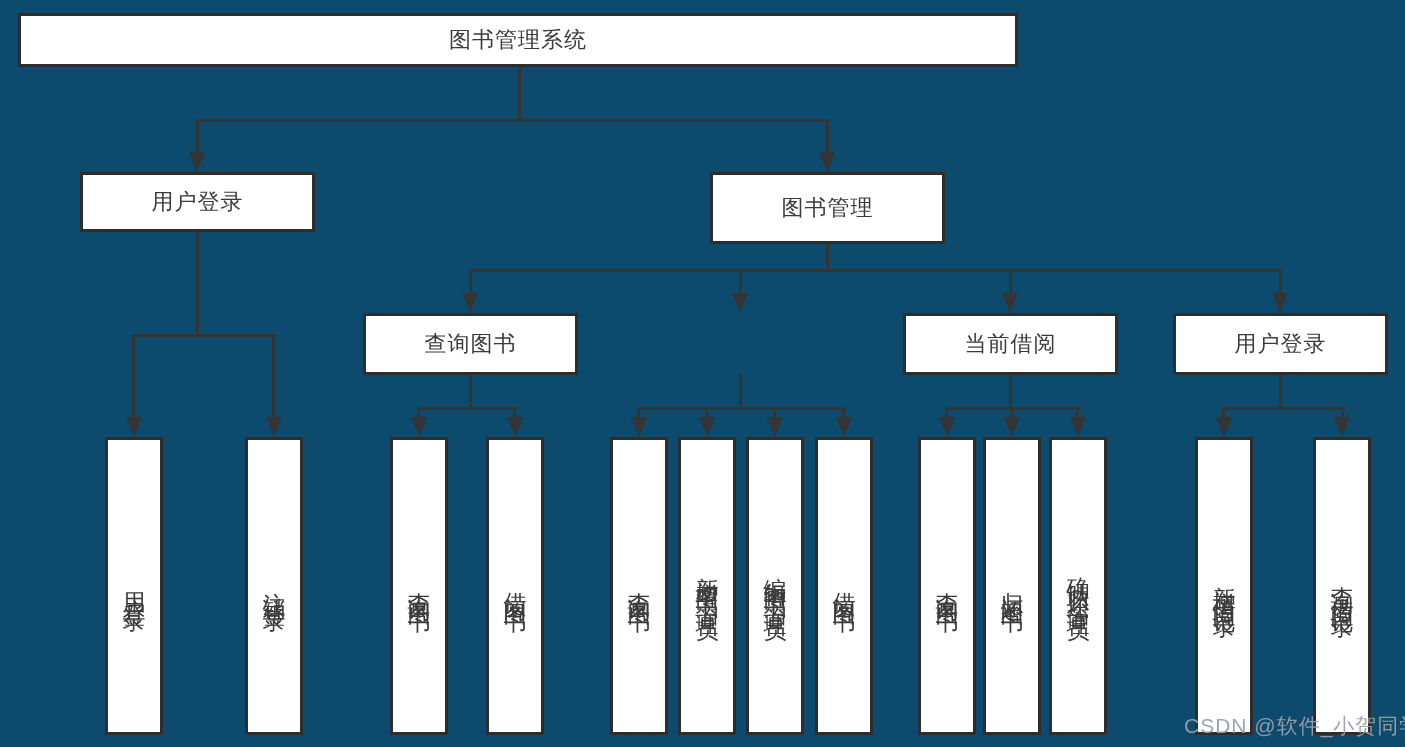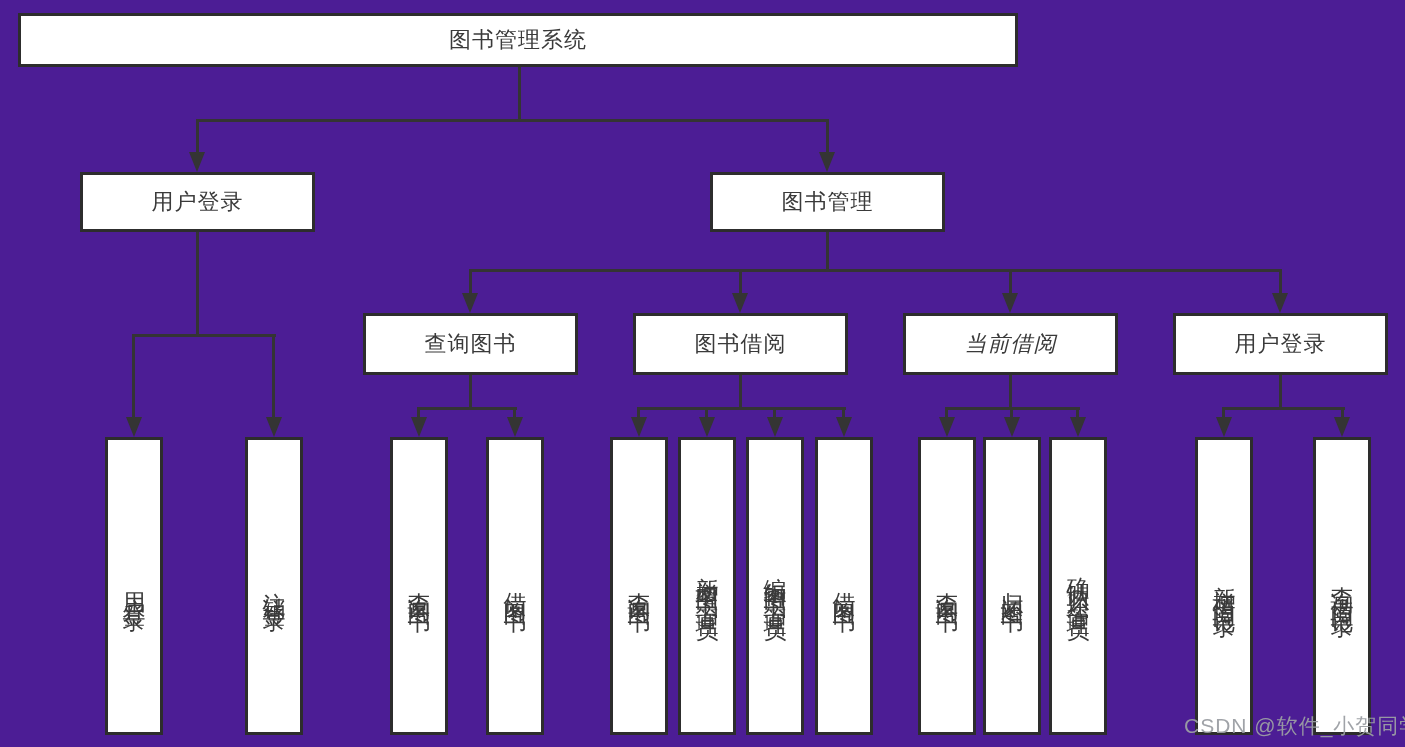--- a/index.html
+++ b/index.html
@@ -1,17 +1,17 @@
 <!DOCTYPE html>
 <html><head>
 <meta charset="utf-8">
 <style>
   html,body{margin:0;padding:0;background:#ffffff;}
   #canvas{
-    position:relative;width:1405px;height:747px;background:#4c1d95;overflow:hidden;
+    position:relative;width:1405px;height:747px;background:#0c4a6e;overflow:hidden;
     font-family:"Liberation Sans","DejaVu Sans",sans-serif;color:#3a3a3a;
   }
   .box{
     position:absolute;box-sizing:border-box;background:#ffffff;
     border:3px solid #2d2d2d;display:flex;align-items:center;justify-content:center;
     font-size:22px;color:#3a3a3a;letter-spacing:1px;z-index:2;
   }
   .vbox{
     position:absolute;box-sizing:border-box;background:#ffffff;
     border:3px solid #2d2d2d;display:flex;align-items:center;justify-content:center;
@@ -46,21 +46,21 @@
   <div class="vline" style="left:518px;top:66px;height:55px;"></div>
   <div class="hline" style="left:196px;top:119px;width:633px;"></div>
   <div class="vline" style="left:196px;top:119px;height:36px;"></div>
   <div class="vline" style="left:826px;top:119px;height:36px;"></div>
   <div class="arrow" style="left:189px;top:152px;"></div>
   <div class="arrow" style="left:819px;top:152px;"></div>
 
   <div class="box" style="left:80px;top:172px;width:235px;height:60px;">
     <span>用户登录</span>
   </div>
-  <div class="box" style="left:710px;top:172px;width:235px;height:60px;">
+  <div class="box" style="left:710px;top:172px;width:235px;height:72px;">
     <span>图书管理</span>
   </div>
 
   <div class="vline" style="left:196px;top:230px;height:106px;"></div>
   <div class="hline" style="left:132px;top:334px;width:144px;"></div>
   <div class="vline" style="left:132px;top:334px;height:86px;"></div>
   <div class="vline" style="left:272px;top:334px;height:86px;"></div>
   <div class="arrow" style="left:126px;top:417px;"></div>
   <div class="arrow" style="left:266px;top:417px;"></div>
 
@@ -71,24 +71,21 @@
   <div class="vline" style="left:1009px;top:269px;height:26px;"></div>
   <div class="vline" style="left:1279px;top:269px;height:26px;"></div>
   <div class="arrow" style="left:462px;top:293px;"></div>
   <div class="arrow" style="left:732px;top:293px;"></div>
   <div class="arrow" style="left:1002px;top:293px;"></div>
   <div class="arrow" style="left:1272px;top:293px;"></div>
 
   <div class="box" style="left:363px;top:313px;width:215px;height:62px;">
     <span>查询图书</span>
   </div>
-  <div class="box" style="left:633px;top:313px;width:215px;height:62px;">
-    <span>图书借阅</span>
-  </div>
-  <div class="box" style="left:903px;top:313px;width:215px;height:62px;font-style:italic;">
+  <div class="box" style="left:903px;top:313px;width:215px;height:62px;">
     <span>当前借阅</span>
   </div>
   <div class="box" style="left:1173px;top:313px;width:215px;height:62px;">
     <span>用户登录</span>
   </div>
 
   <div class="vline" style="left:469px;top:373px;height:37px;"></div>
   <div class="hline" style="left:417px;top:407px;width:100px;"></div>
   <div class="vline" style="left:417px;top:407px;height:12px;"></div>
   <div class="vline" style="left:513px;top:407px;height:12px;"></div>

